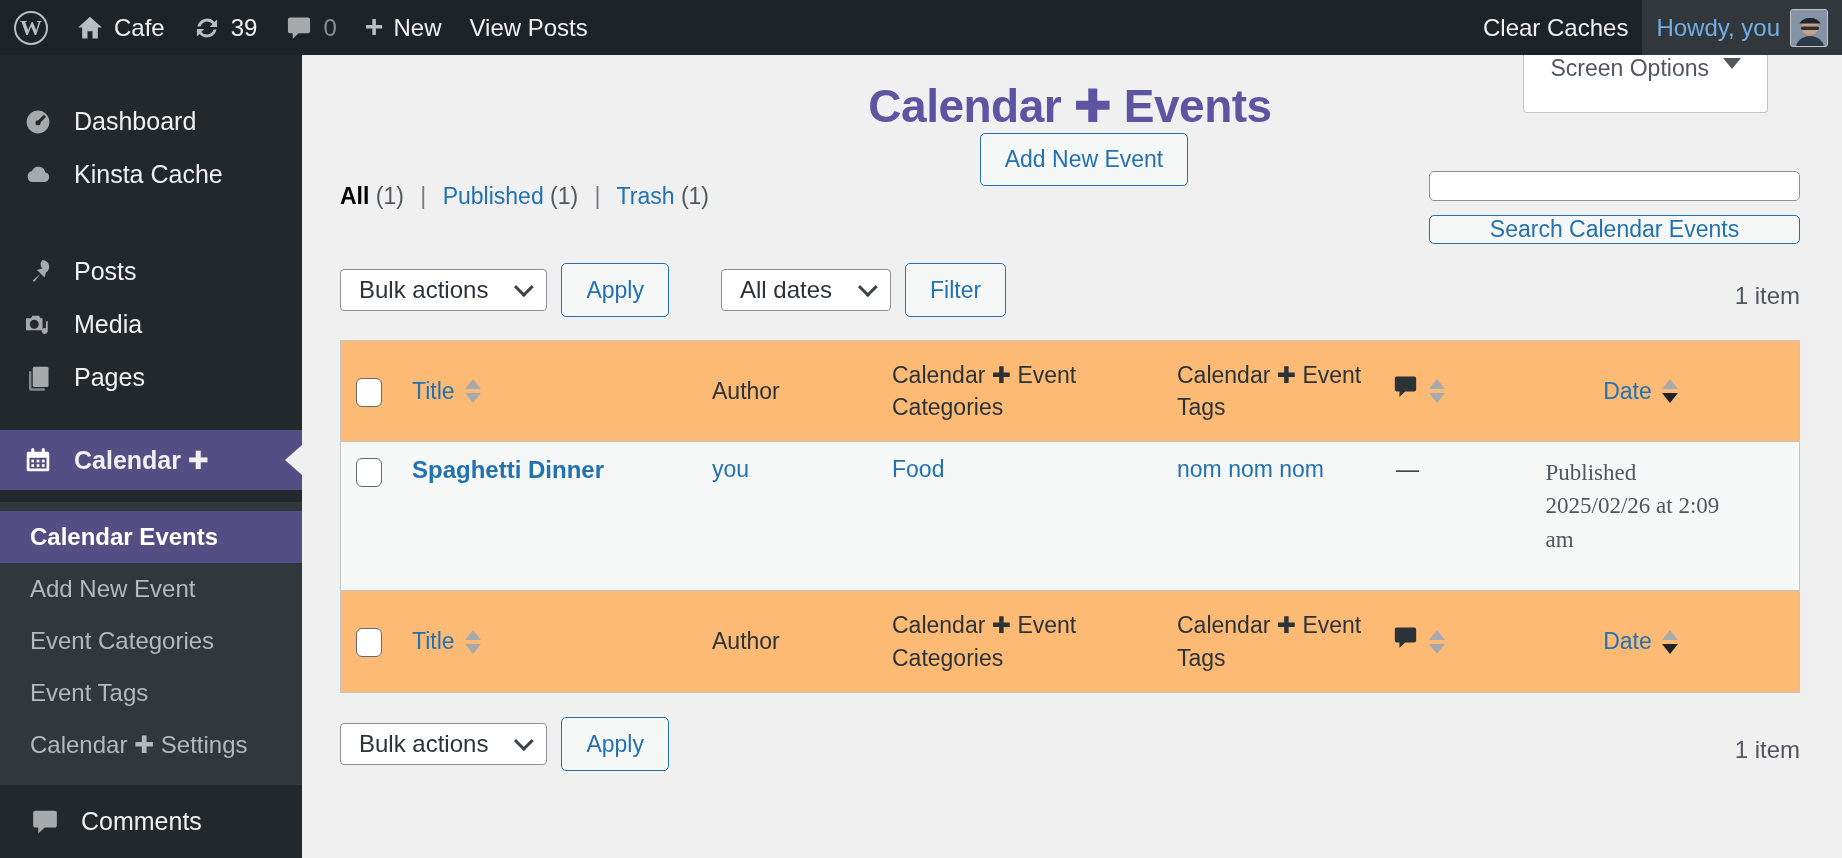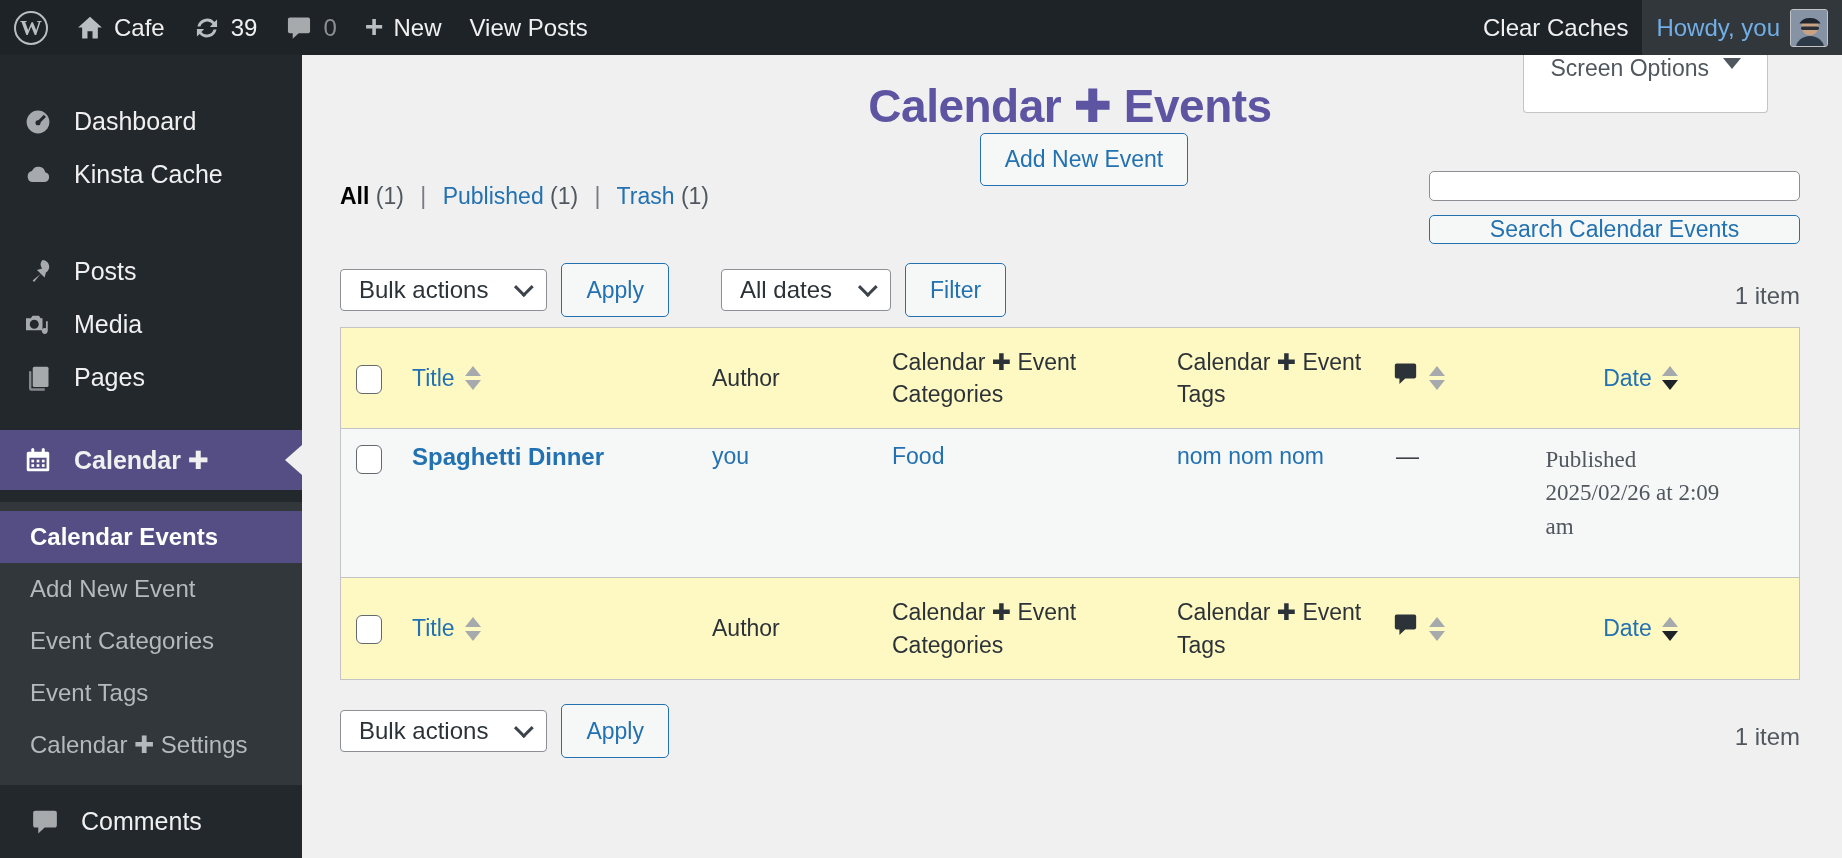--- a/index.html
+++ b/index.html
@@ -79,21 +79,21 @@
   .fake-select { height:42px; background:#fff; border:1px solid #8c8f94; border-radius:4px;
     display:flex; align-items:center; gap:26px; padding:0 18px; font-size:24px;
     color:#2c3338; cursor:pointer; }
   .chev { width:14px; height:14px; border-right:3px solid #3c434a;
     border-bottom:3px solid #3c434a; transform:rotate(45deg) translateY(-4px); }
   .apply-btn, .filter-btn { height:54px; padding:0 24px; margin-left:14px; }
   .dates-select { margin-left:52px; }
   .item-count { margin-left:auto; font-size:24px; color:#50575e;margin-top:12px; }
 
   
-  .list-table { margin-top:10px; width:1460px; background:#fef9c3;
+  .list-table { margin-top:23px; width:1460px; background:#fdba74;
     border:1px solid #c3c4c7; font-size:23px; }
   .tr { display:flex; width:100%; }
   .thead { height:100px; }
   .tfoot { height:101px; }
   .trow { height:150px; background:#f6f7f7; border-top:1px solid #c3c4c7;
     border-bottom:1px solid #c3c4c7; }
   .td, .th { padding:14px 15px; display:flex; align-items:flex-start; }
   .thead .th, .tfoot .th { align-items:center; }
   .col-cb { width:56px; justify-content:center; }
   .col-title { width:300px; }

